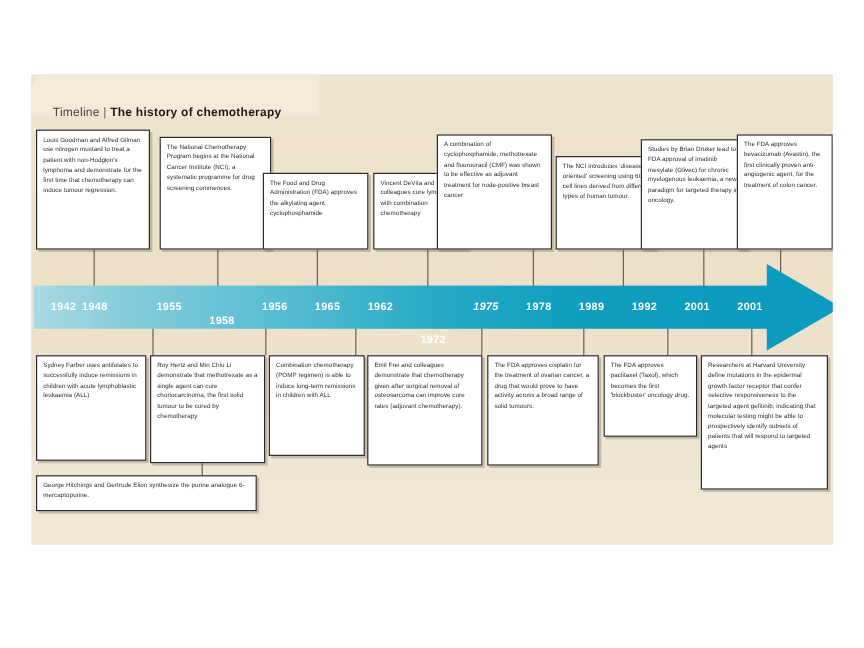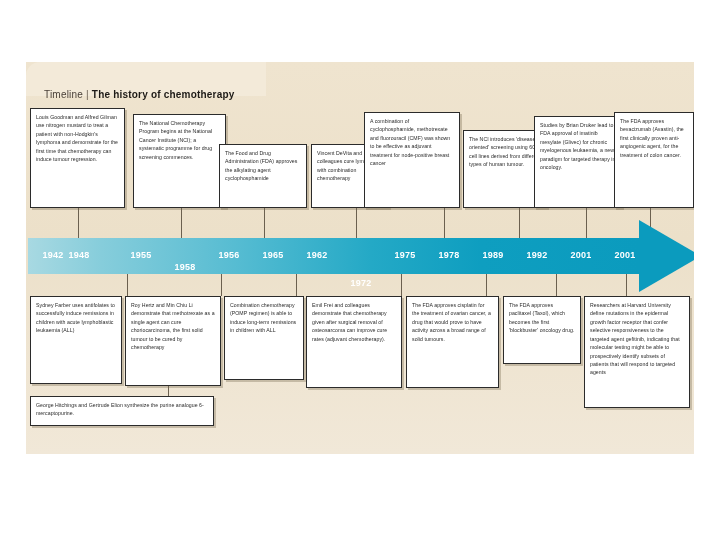--- a/index.html
+++ b/index.html
@@ -158,21 +158,21 @@
     <div id="arrowhead"></div>
 
     <div class="year" style="left:27px;">1942</div>
     <div class="year" style="left:53px;">1948</div>
     <div class="year" style="left:115px;">1955</div>
     <div class="year" style="left:159px;margin-top:12px;">1958</div>
     <div class="year" style="left:203px;">1956</div>
     <div class="year" style="left:247px;">1965</div>
     <div class="year" style="left:291px;">1962</div>
     <div class="year" style="left:335px;margin-top:28px;">1972</div>
-    <div class="year" style="left:379px;">1975</div>
+    <div class="year" style="left:379px;font-style:italic;">1975</div>
     <div class="year" style="left:423px;">1978</div>
     <div class="year" style="left:467px;">1989</div>
     <div class="year" style="left:511px;">1992</div>
     <div class="year" style="left:555px;">2001</div>
     <div class="year" style="left:599px;">2001</div>
 
     <div class="box" style="left:4px; top:46px; width:95px; height:100px;">Louis Goodman and Alfred Gilman use nitrogen mustard to treat a patient with non-Hodgkin's lymphoma and demonstrate for the first time that chemotherapy can induce tumour regression.</div>
 
     <div class="box" style="left:107px; top:52px; width:93px; height:94px;">The National Chemotherapy Program begins at the National Cancer Institute (NCI); a systematic programme for drug screening commences.</div>
 

